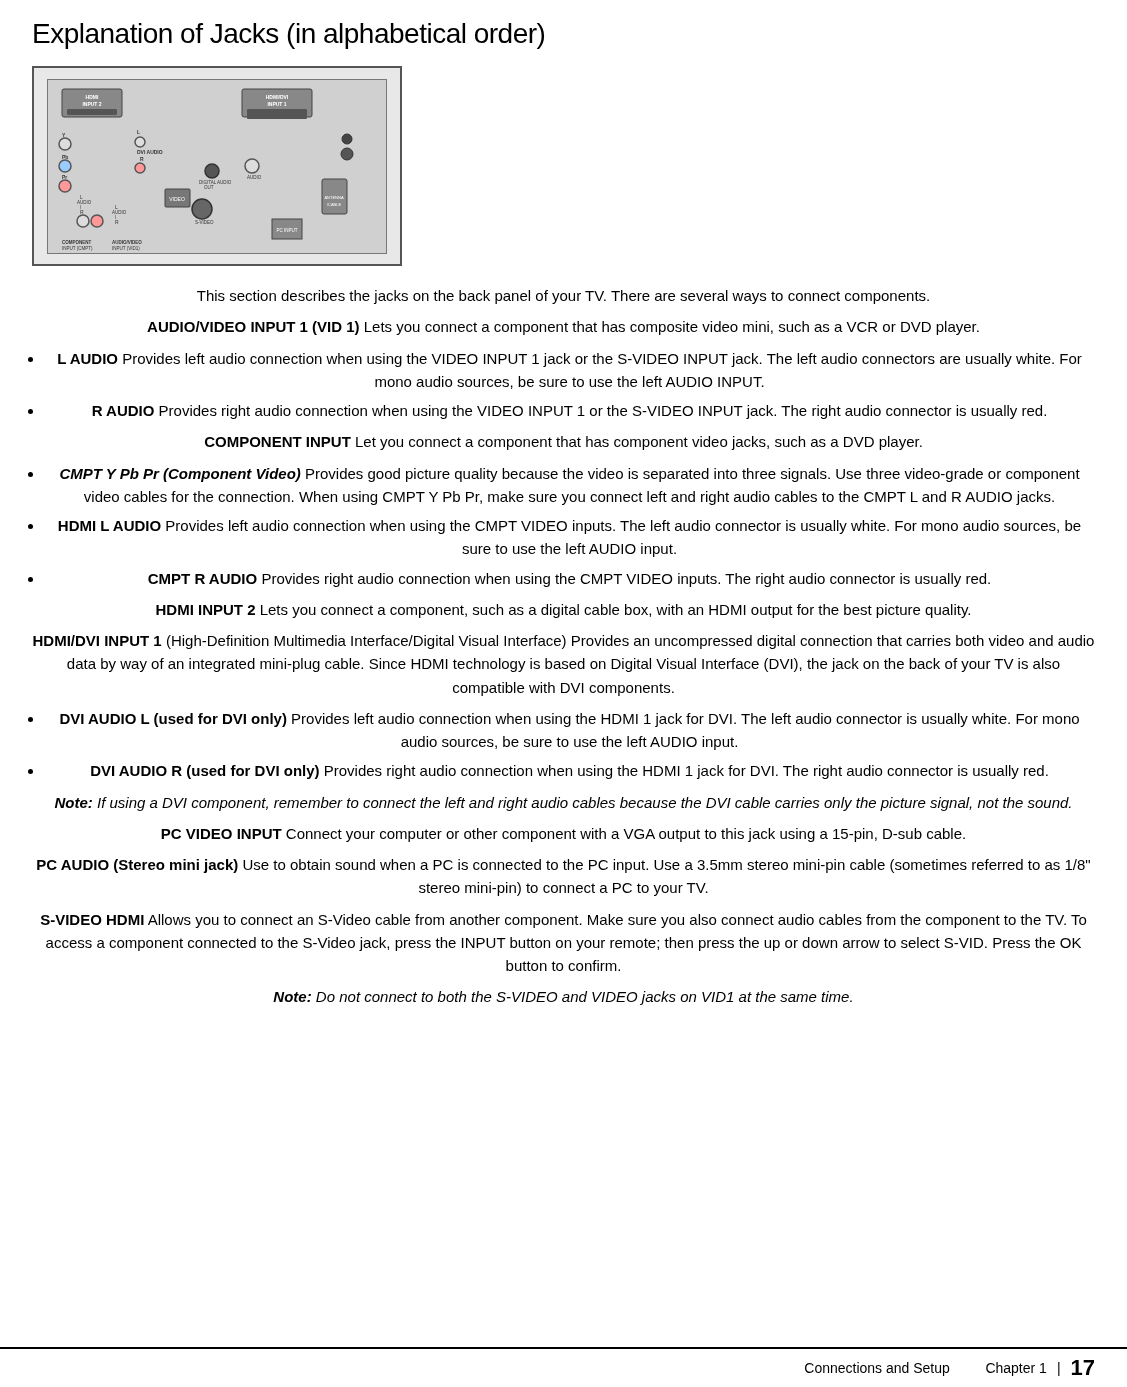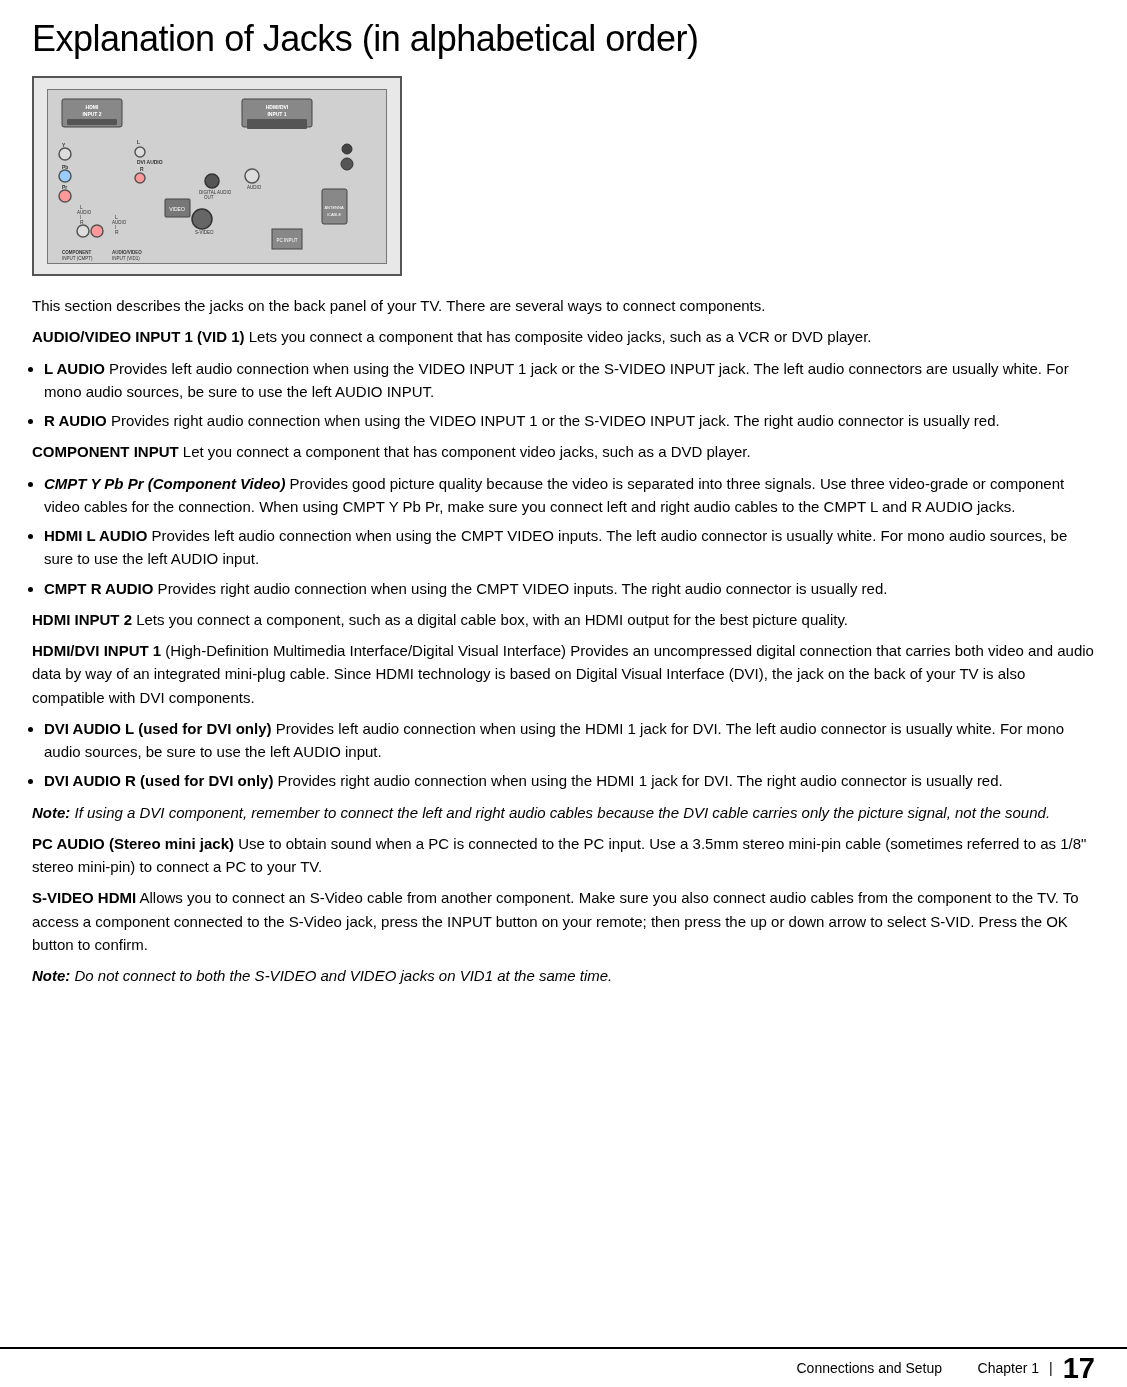--- a/index.html
+++ b/index.html
@@ -7,40 +7,41 @@
       width: 1127px;
       min-height: 1387px;
       background: #fff;
       font-family: Arial, Helvetica, sans-serif;
       font-size: 15px;
       color: #000;
       padding: 18px 32px 32px 32px;
       position: relative;
     }
     h1.page-title {
-      font-size: 36px;
+      font-size: 28px;
       font-weight: 300;
       margin-bottom: 16px;
       letter-spacing: -0.5px;
     }
     .diagram-box {
       border: 2px solid #555;
       width: 370px;
       height: 200px;
       margin-bottom: 18px;
       background: #e8e8e8;
       display: flex;
       align-items: center;
       justify-content: center;
       position: relative;
       overflow: hidden;
     }
     .section-text {
       margin-bottom: 10px;
       line-height: 1.5;
+      text-align: center;
     }
     .section-text p {
       margin-bottom: 8px;
       line-height: 1.55;
     }
     .bold-label {
       font-weight: bold;
     }
     .italic-bold {
       font-weight: bold;
@@ -69,21 +70,21 @@
       align-items: center;
       justify-content: flex-end;
       padding: 9px 32px;
       font-size: 14px;
     }
     .footer-separator {
       margin: 0 10px;
     }
     .footer-page-num {
       font-weight: bold;
-      font-size: 29px;
+      font-size: 22px;
     }
     
     .diagram-svg {
       width: 340px;
       height: 175px;
     }
   </style>
 </head>
 <body>
 
@@ -159,21 +160,21 @@
     <circle cx="300" cy="60" r="5" fill="#444" stroke="#333" stroke-width="1"></circle>
   </svg>
 </div>
 
 <div class="section-text">
 
   <p>This section describes the jacks on the back panel of your TV. There are several ways to connect components.</p>
 
 
   <p>
-    <span class="bold-label">AUDIO/VIDEO INPUT 1 (VID 1)</span><span> Lets you connect a component that has composite video jacks, such as a VCR or DVD player.</span>
+    <span class="bold-label">AUDIO/VIDEO INPUT 1 (VID 1)</span><span> Lets you connect a component that has composite video mini, such as a VCR or DVD player.</span>
   </p>
 
   <ul class="bullet-list">
     <li>
       <span class="bold-label">L AUDIO</span><span> Provides left audio connection when using the VIDEO INPUT 1 jack or the S-VIDEO INPUT jack. The left audio connectors are usually white. For mono audio sources, be sure to use the left AUDIO INPUT.</span>
     </li>
     <li>
       <span class="bold-label">R AUDIO</span><span> Provides right audio connection when using the VIDEO INPUT 1 or the S-VIDEO INPUT jack. The right audio connector is usually red.</span>
     </li>
   </ul>
@@ -209,20 +210,23 @@
     </li>
     <li>
       <span class="bold-label">DVI AUDIO R (used for DVI only)</span><span> Provides right audio connection when using the HDMI 1 jack for DVI. The right audio connector is usually red.</span>
     </li>
   </ul>
 
   <p>
     <span class="italic-bold">Note:</span><span class="italic-text"> If using a DVI component, remember to connect the left and right audio cables because the DVI cable carries only the picture signal, not the sound.</span>
   </p>
 
+  <p>
+    <span class="bold-label">PC VIDEO INPUT</span><span>  Connect your computer or other component with a VGA output to this jack using a 15-pin, D-sub cable.</span>
+  </p>
 
   <p>
     <span class="bold-label">PC AUDIO (Stereo mini jack)</span><span> Use to obtain sound when a PC is connected to the PC input. Use a 3.5mm stereo mini-pin cable (sometimes referred to as 1/8" stereo mini-pin) to connect a PC to your TV.</span>
   </p>
 
   <p>
     <span class="bold-label">S-VIDEO HDMI</span><span>  Allows you to connect an S-Video cable from another component. Make sure you also connect audio cables from the component to the TV. To access a component connected to the S-Video jack, press the INPUT button on your remote; then press the up or down arrow to select S-VID. Press the OK button to confirm.</span>
   </p>
 
   <p>

